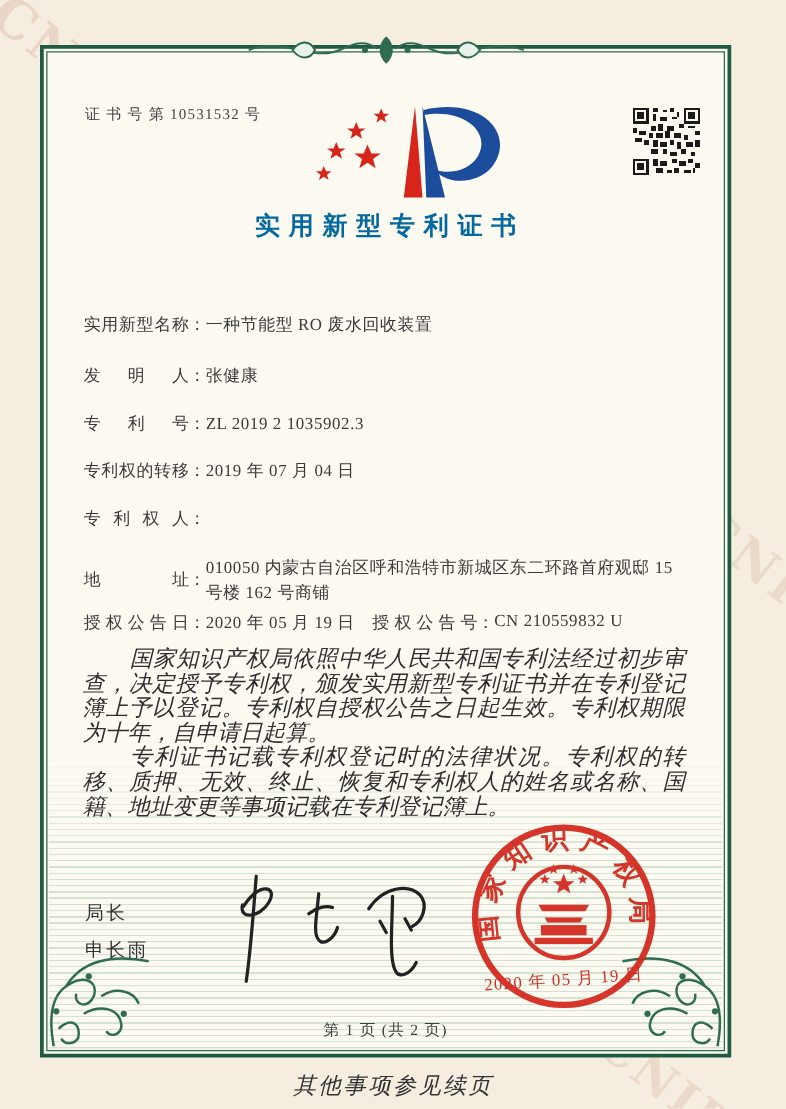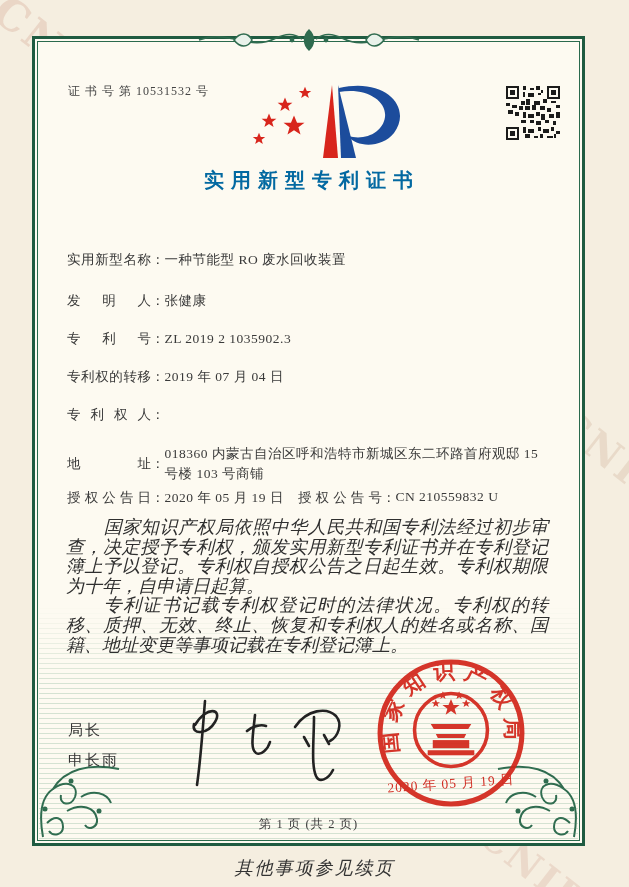--- a/index.html
+++ b/index.html
@@ -240,21 +240,21 @@
       <span class="colon">：</span>
       <span class="fval">2019 年 07 月 04 日</span>
   </div>
   <div class="row r5">
     <span class="flabel">专利权人</span>
       <span class="colon">：</span>
   </div>
   <div class="row r6">
     <span class="flabel">地址</span>
       <span class="colon">：</span>
-      <span class="fval">018360 内蒙古自治区呼和浩特市新城区东二环路首府观邸 15 号楼 103 号商铺</span>
+      <span class="fval">010050 内蒙古自治区呼和浩特市新城区东二环路首府观邸 15 号楼 162 号商铺</span>
   </div>
   <div class="row r7">
     <span class="flabel">授权公告日</span>
       <span class="colon">：</span>
       <span class="fval">2020 年 05 月 19 日</span>
     <span class="pair2">
       <span class="flabel">授权公告号</span>
         <span class="colon">：</span>
         <span class="fval">CN 210559832 U</span>
     </span>

